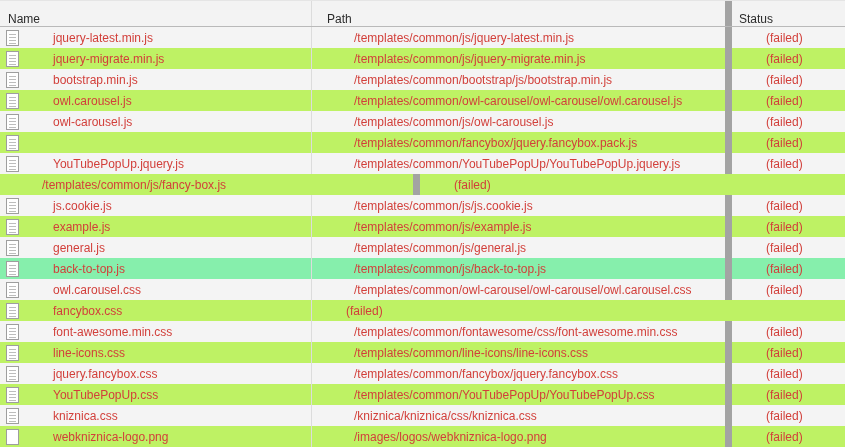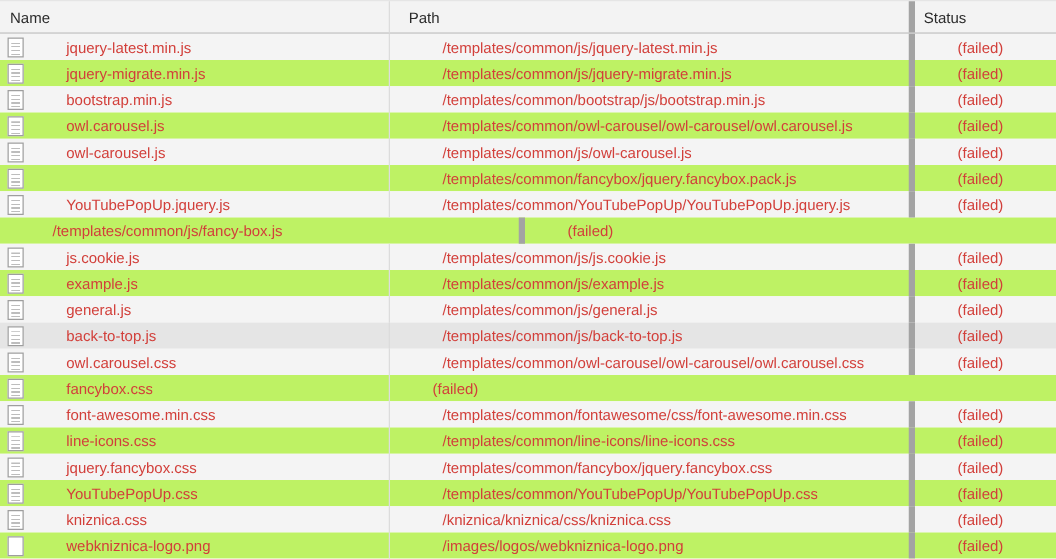--- a/index.html
+++ b/index.html
@@ -13,32 +13,32 @@
     color: #d23f3a;
   }
   
   .hdr {
     display: flex; height: 27px; align-items: center;
     background: #f3f3f3;
     border-top: 1px solid #e5e5e5;
     border-bottom: 1px solid #b9b9b9;
     color: #2b2b2b;
   }
-  .hdr .cell { height: 100%; display: flex; align-items: center; }
+  .hdr .cell { height: 100%; display: flex; align-items: flex-end; }
   
   .col-name  { width: 312px; flex: 0 0 312px; border-right: 1px solid #dcdcdc; padding-left: 8px; }
-  .col-path  { width: 420px; flex: 0 0 420px; border-right: 5px solid #a3a3a3; padding-left: 15px; }
+  .col-path  { width: 420px; flex: 0 0 420px; border-right: 7px solid #a3a3a3; padding-left: 15px; }
   .col-status{ flex: 1 1 auto; padding-left: 7px; }
   
   .row {
     display: flex; height: 21px; align-items: center;
     background: #bef264; cursor: default;
   }
   .row.alt { background: #f4f4f4; }
-  .row.hl  { background: #e5e5e5; }
+  .row.hl  { background: #86efac; }
   .row .cell {
     height: 100%; display: flex; align-items: center;
     white-space: nowrap; overflow: hidden;
   }
   .row .col-name { padding-left: 6px; }
   
   .ficon {
     width: 13px; height: 16px; flex: 0 0 13px;
     border: 1px solid #9e9e9e; background-color: #ffffff;
     margin-right: 7px; display: inline-block;

